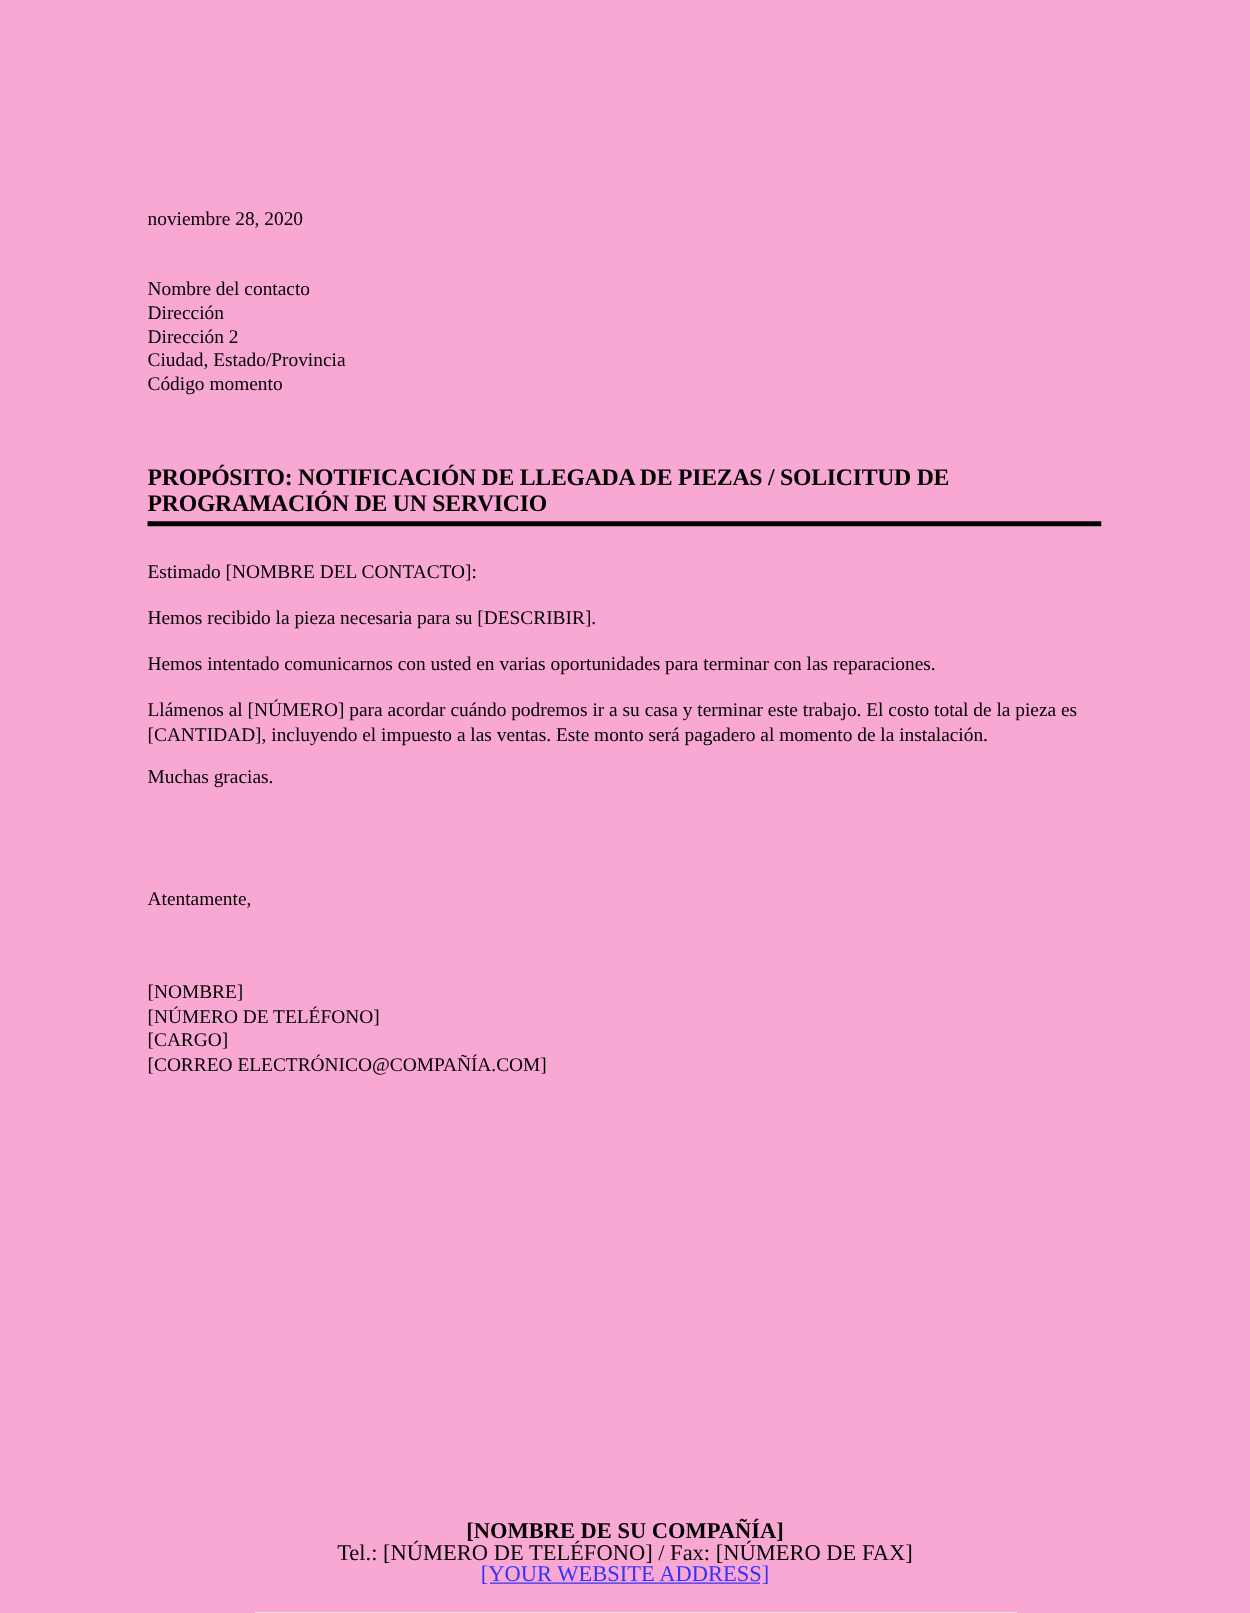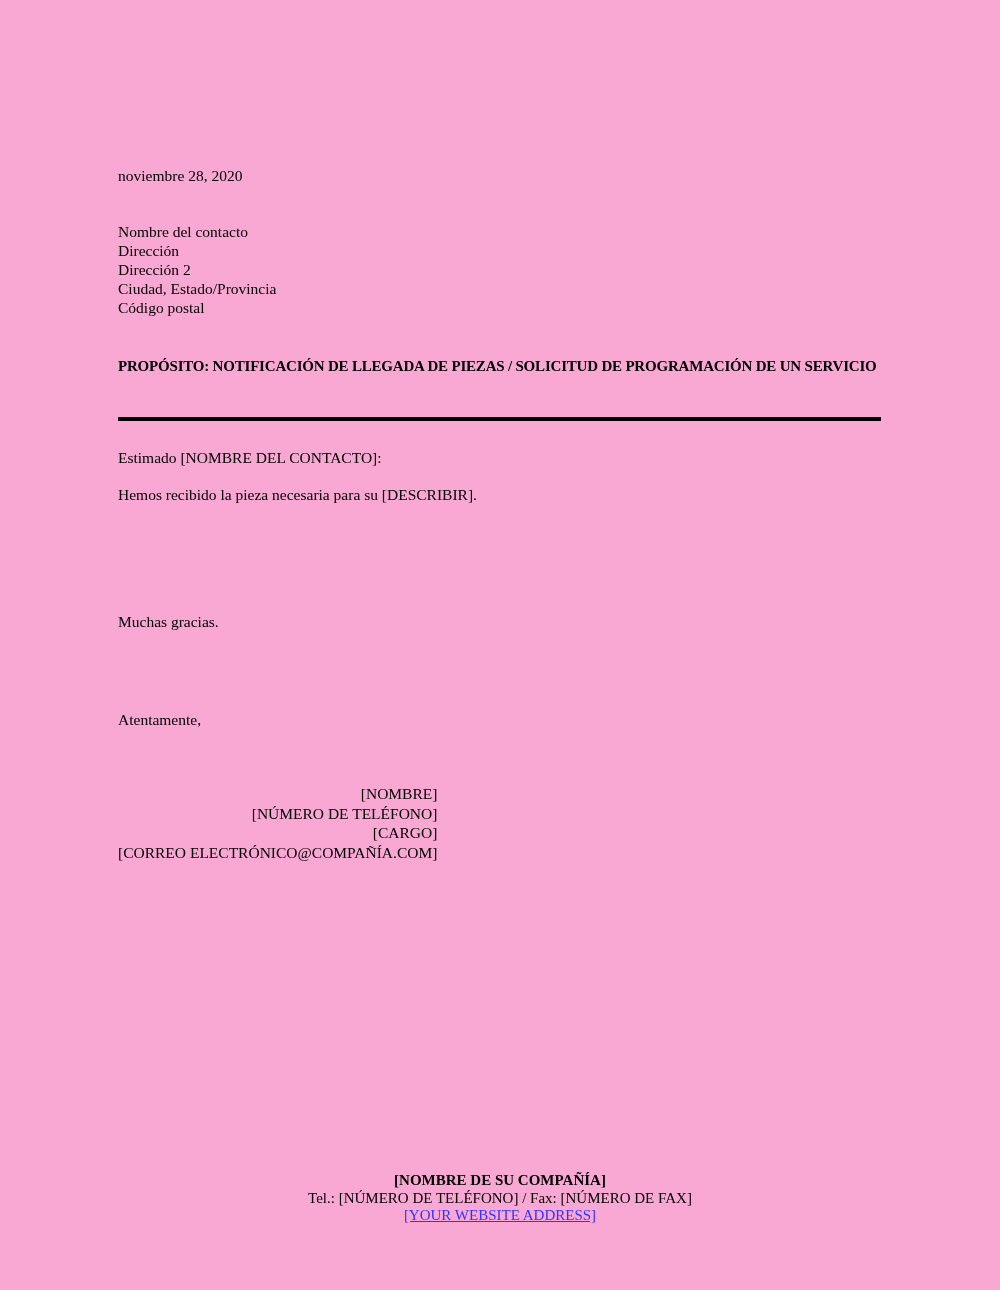--- a/index.html
+++ b/index.html
@@ -11,47 +11,47 @@
     background: #f9a8d4;
     font-family: Liberation Serif, serif;
     color: #000000;
     font-size: 15.5px;
     overflow: hidden;
   }
   .abs { position: absolute; left: 118px; }
   .date-line { top: 166px; line-height: 19px; }
   .recipient-block { top: 222px; line-height: 19px; }
   .subject-heading {
-    top: 356px;
+    top: 372px;
     width: 763px;
     font-weight: bold;
-    font-size: 15px;
+    font-size: 19px;
     letter-spacing: -0.2px;
     line-height: 21px;
   }
   .subject-rule {
     top: 417px;
     width: 763px;
     height: 4px;
     background: #000000;
   }
   .salutation { top: 448px; line-height: 19px; text-align: right; }
   .para-1 { top: 485px; line-height: 19px; width: 790px; }
   .para-2 { top: 522px; line-height: 19px; width: 790px; }
   .para-3 { top: 559px; line-height: 20px; width: 780px; }
   .para-4 { top: 612px; line-height: 19px; }
   .closing { top: 710px; line-height: 19px; }
-  .signature-block { top: 784px; line-height: 19.5px; text-align: right; }
+  .signature-block { top: 784px; line-height: 19.5px; }
   .footer-block {
     position: absolute;
     left: 0;
-    top: 1172px;
+    top: 1216px;
     width: 1000px;
     text-align: center;
-    font-size: 15px;
+    font-size: 18px;
     line-height: 17.5px;
   }
   .footer-company { font-weight: bold; }
   .footer-link a, .footer-link span.link {
     color: #3333ff;
     text-decoration: underline;
     cursor: pointer;
     text-align: center;
   }
 </style>
@@ -60,30 +60,32 @@
 
 <div class="page">
 
   <div class="abs date-line">noviembre 28, 2020</div>
 
   <div class="abs recipient-block">
     <div>Nombre del contacto</div>
     <div>Dirección</div>
     <div>Dirección 2</div>
     <div>Ciudad, Estado/Provincia</div>
-    <div>Código postal</div>
+    <div>Código momento</div>
   </div>
 
   <div class="abs subject-heading">PROPÓSITO: NOTIFICACIÓN DE LLEGADA DE PIEZAS / SOLICITUD DE PROGRAMACIÓN DE UN SERVICIO</div>
 
   <div class="abs subject-rule"></div>
 
   <div class="abs salutation">Estimado [NOMBRE DEL CONTACTO]:</div>
 
   <p class="abs para-1">Hemos recibido la pieza necesaria para su [DESCRIBIR].</p>
+  <p class="abs para-2">Hemos intentado comunicarnos con usted en varias oportunidades para terminar con las reparaciones.</p>
+  <p class="abs para-3">Llámenos al [NÚMERO] para acordar cuándo podremos ir a su casa y terminar este trabajo. El costo total de la pieza es [CANTIDAD], incluyendo el impuesto a las ventas. Este monto será pagadero al momento de la instalación.</p>
   <p class="abs para-4">Muchas gracias.</p>
 
   <div class="abs closing">Atentamente,</div>
 
   <div class="abs signature-block">
     <div>[NOMBRE]</div>
     <div>[NÚMERO DE TELÉFONO]</div>
     <div>[CARGO]</div>
     <div>[CORREO ELECTRÓNICO@COMPAÑÍA.COM]</div>
   </div>

